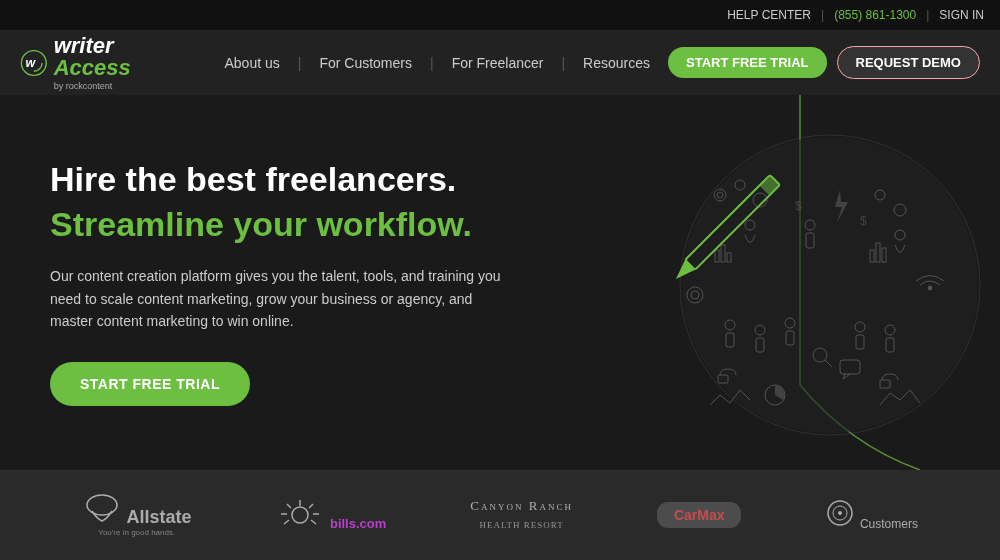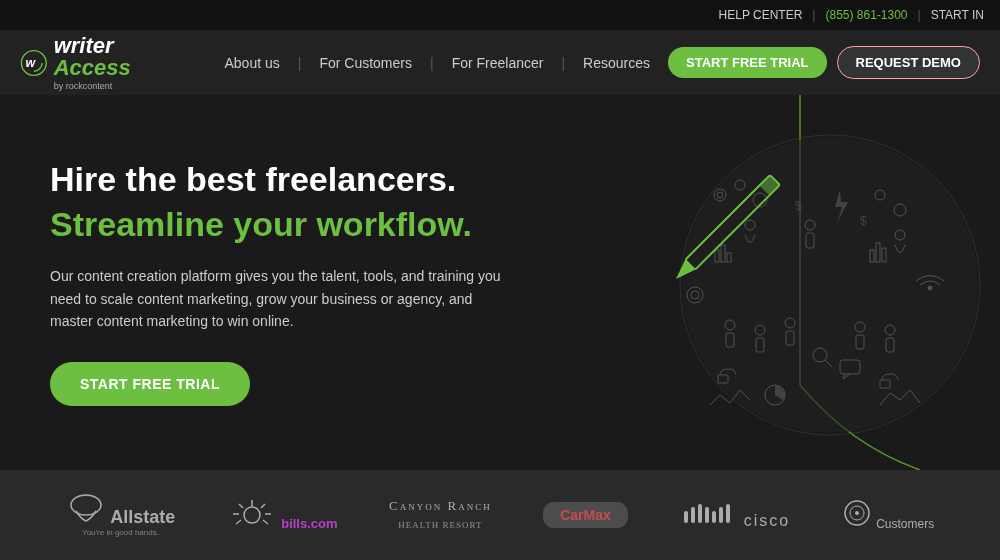--- a/index.html
+++ b/index.html
@@ -182,21 +182,21 @@
     }
   </style>
 </head>
 <body>
 
 <div class="utility-bar">
   <span>HELP CENTER</span>
   <span class="divider">|</span>
   <span class="phone">(855) 861-1300</span>
   <span class="divider">|</span>
-  <span class="sign-in">START IN</span>
+  <span class="sign-in">SIGN IN</span>
 </div>
 
 <nav class="navbar">
   <div class="logo-area">
 
     <svg class="logo-icon" viewBox="0 0 40 40">
       <circle cx="20" cy="20" r="18" fill="none" stroke="#6cbf40" stroke-width="2"></circle>
       <text x="8" y="26" font-size="18" fill="#fff" font-style="italic" font-weight="bold" font-family="Arial">w</text>
       <path d="M32 20 A12 12 0 0 1 20 32" stroke="#6cbf40" stroke-width="2" fill="none" marker-end="url(#arr)"></path>
     </svg>
@@ -353,35 +353,20 @@
       <span style="color:#aaa;font-size:9px;font-family:Georgia,serif;letter-spacing:1px;">HEALTH RESORT</span>
     </div>
   </div>
 
   <div class="logo-item">
     <div style="background:#555;border-radius:11px;padding:4px 17px;">
       <span style="color:#e55;font-size:14px;font-weight:bold;font-family:Arial,sans-serif;">CarMax</span>
     </div>
   </div>
 
-  <div class="logo-item">
-    <div style="text-align:center;">
-      <svg width="60" height="25" viewBox="0 0 60 25">
-
-        <rect x="5" y="10" width="4" height="12" rx="2" fill="#ccc"></rect>
-        <rect x="12" y="6" width="4" height="16" rx="2" fill="#ccc"></rect>
-        <rect x="19" y="3" width="4" height="19" rx="2" fill="#ccc"></rect>
-        <rect x="26" y="6" width="4" height="16" rx="2" fill="#ccc"></rect>
-        <rect x="33" y="10" width="4" height="12" rx="2" fill="#ccc"></rect>
-        <rect x="40" y="6" width="4" height="16" rx="2" fill="#ccc"></rect>
-        <rect x="47" y="3" width="4" height="19" rx="2" fill="#ccc"></rect>
-      </svg>
-      <span style="color:#ccc;font-size:16px;font-weight:300;font-family:Arial,sans-serif;letter-spacing:2px;">cisco</span>
-    </div>
-  </div>
 
   <div class="logo-item">
     <div style="text-align:center;">
       <svg width="30" height="30" viewBox="0 0 30 30">
         <circle cx="15" cy="15" r="12" fill="none" stroke="#ccc" stroke-width="1.5"></circle>
         <circle cx="15" cy="15" r="7" fill="none" stroke="#ccc" stroke-width="1"></circle>
         <circle cx="15" cy="15" r="2" fill="#ccc"></circle>
       </svg>
       <span style="color:#ccc;font-size:12px;font-family:Arial,sans-serif;">Customers</span>
     </div>

